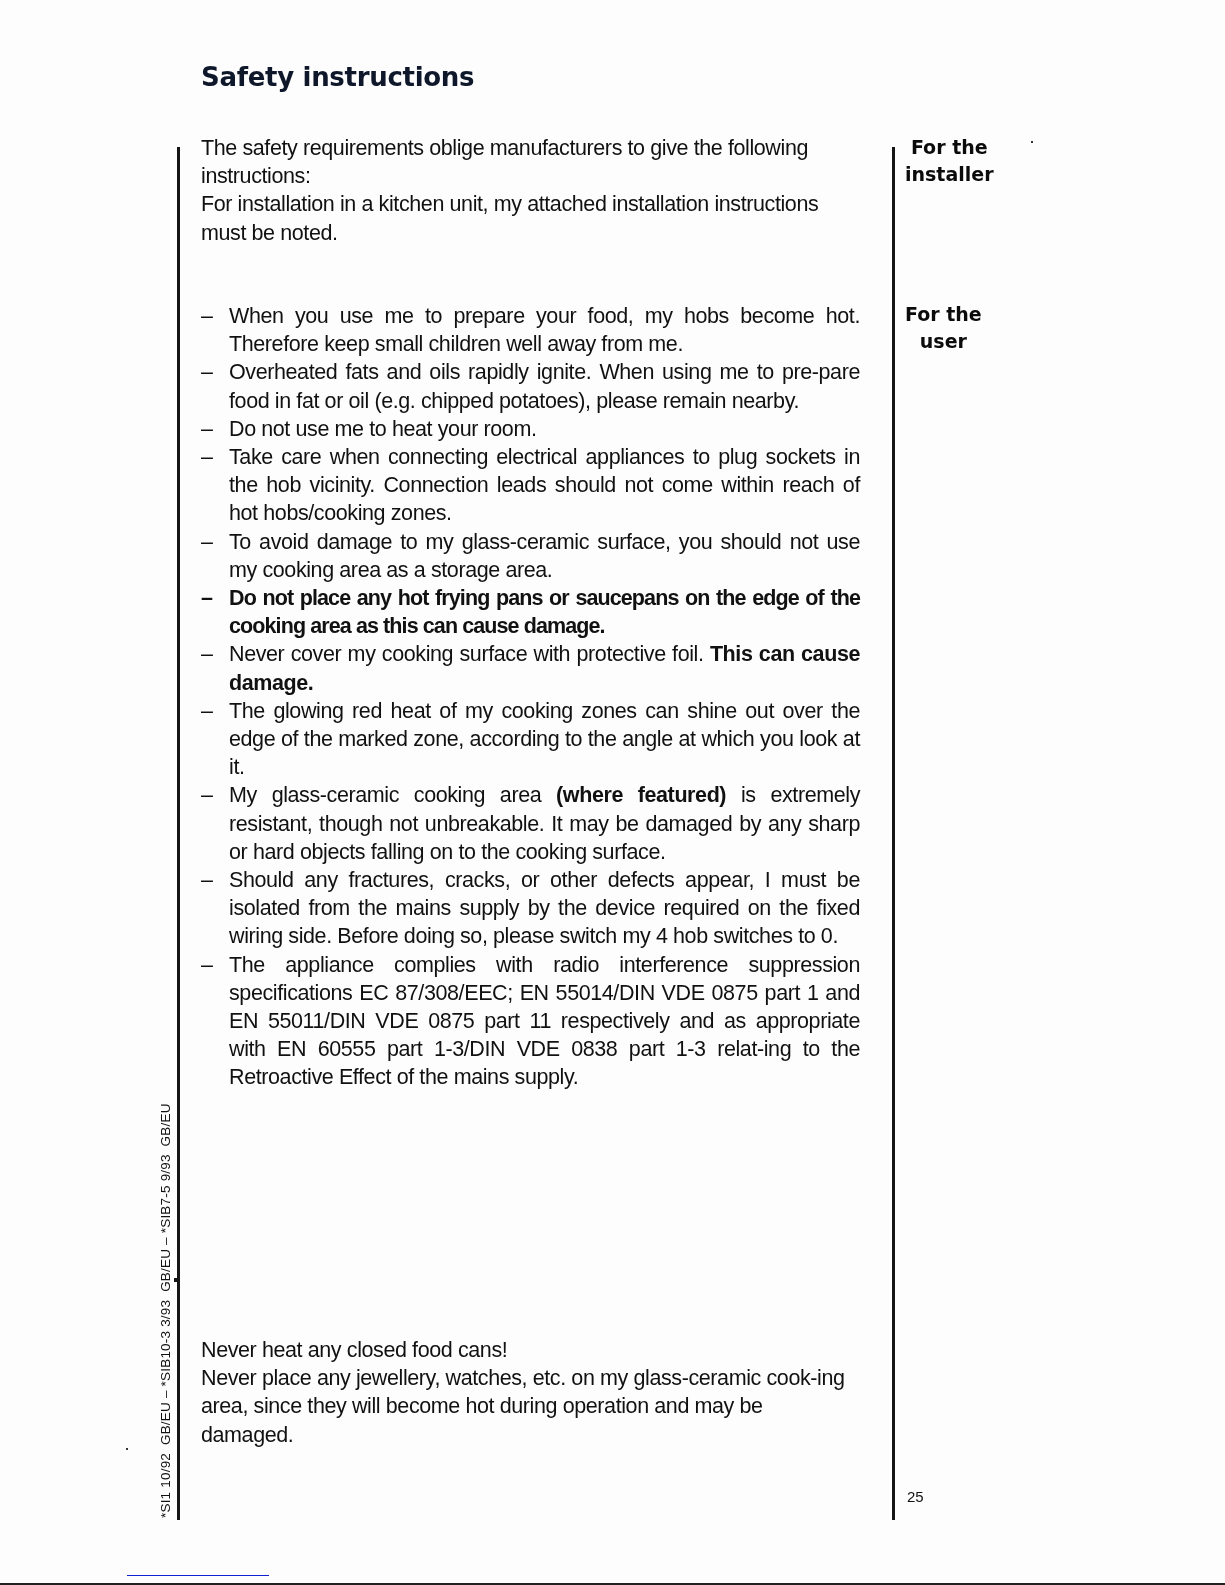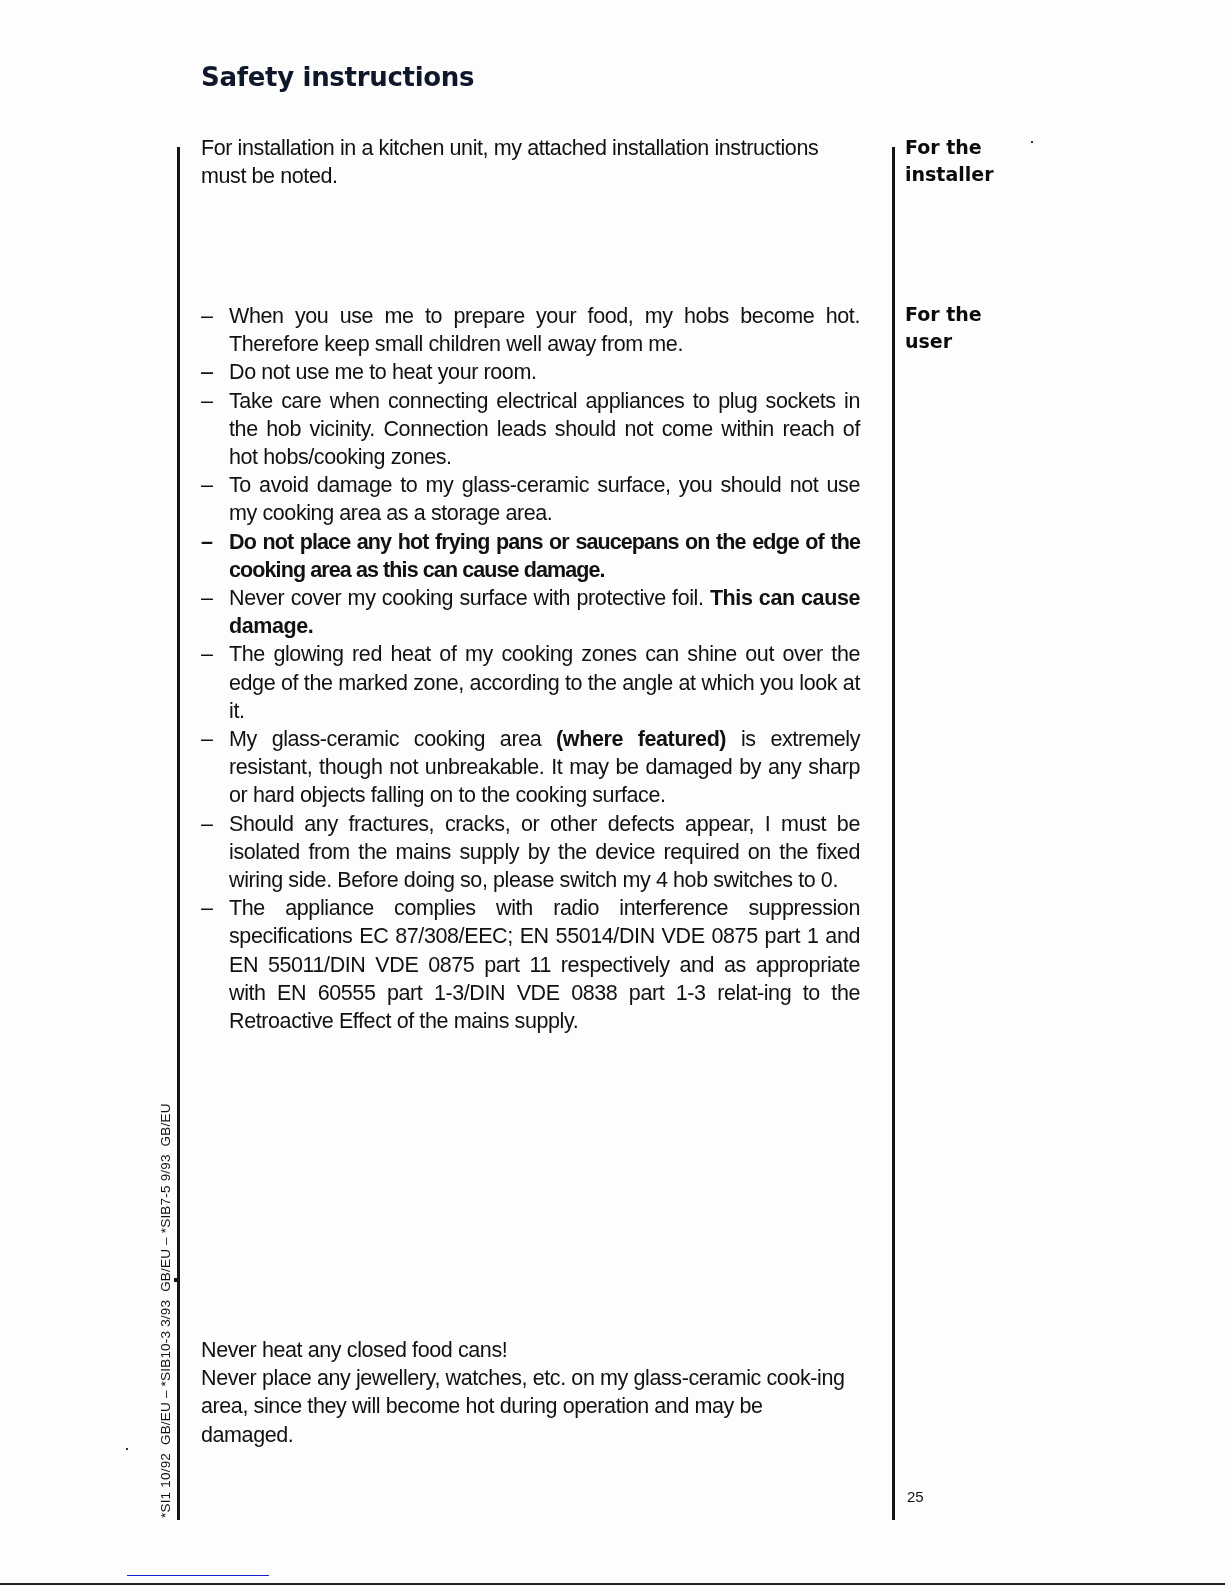--- a/index.html
+++ b/index.html
@@ -34,21 +34,21 @@
     .b { font-weight: bold; }
     .li-bold { font-weight: bold; letter-spacing: -0.9px; }
     .important {
       position: absolute; top: 1034px; left: 0; width: 659px;
       font-weight: bold; text-align: justify; letter-spacing: -0.7px;
     }
     .closing { position: absolute; top: 1202px; left: 0; width: 659px; }
     .side {
       position: absolute; left: 905px;
       font-family: "DejaVu Sans", sans-serif; font-weight: bold;
-      font-size: 19px; line-height: 27px; color: #0b0b0b;
+      font-size: 19px; line-height: 27px; color: #0b0b0b; text-align: center;
     }
     .side-installer { top: 134px; }
     .side-user { top: 301px; }
     .page-number {
       position: absolute; left: 907px; top: 1488px; font-size: 15px; color: #111;
     }
     .vert-footer {
       position: absolute; left: 158px; top: 1518px;
       transform-origin: left top; transform: rotate(-90deg);
       white-space: pre; font-size: 13.5px; letter-spacing: 0.2px; color: #111;
@@ -62,26 +62,27 @@
 <body>
 
 <div class="title">Safety instructions</div>
 
 <div class="rule-left"></div>
 <div class="rule-left-tick"></div>
 <div class="rule-right"></div>
 
 <div class="main">
   <div class="intro">
+    <p>The safety requirements oblige manufacturers to give the following instructions:</p>
     <p>For installation in a kitchen unit, my attached installation instructions must be noted.</p>
   </div>
 
   <ul class="list">
     <li><span class="dash">–</span><span>When you use me to prepare your food, my hobs become hot. Therefore keep small children well away from me.</span></li>
-    <li><span class="dash">–</span></li>
+    <li><span class="dash">–</span><span>Overheated fats and oils rapidly ignite. When using me to pre-pare food in fat or oil (e.g. chipped potatoes), please remain nearby.</span></li>
     <li><span class="dash">–</span><span>Do not use me to heat your room.</span></li>
     <li><span class="dash">–</span><span>Take care when connecting electrical appliances to plug sockets in the hob vicinity. Connection leads should not come within reach of hot hobs/cooking zones.</span></li>
     <li><span class="dash">–</span><span>To avoid damage to my glass-ceramic surface, you should not use my cooking area as a storage area.</span></li>
     <li class="li-bold"><span class="dash">–</span><span>Do not place any hot frying pans or saucepans on the edge of the cooking area as this can cause damage.</span></li>
     <li><span class="dash">–</span><span>Never cover my cooking surface with protective foil.</span> <span class="b">This can cause damage.</span></li>
     <li><span class="dash">–</span><span>The glowing red heat of my cooking zones can shine out over the edge of the marked zone, according to the angle at which you look at it.</span></li>
     <li><span class="dash">–</span><span>My glass-ceramic cooking area</span> <span class="b">(where featured)</span> <span>is extremely resistant, though not unbreakable. It may be damaged by any sharp or hard objects falling on to the cooking surface.</span></li>
     <li><span class="dash">–</span><span>Should any fractures, cracks, or other defects appear, I must be isolated from the mains supply by the device required on the fixed wiring side. Before doing so, please switch my 4 hob switches to 0.</span></li>
     <li><span class="dash">–</span><span>The appliance complies with radio interference suppression specifications EC 87/308/EEC; EN 55014/DIN VDE 0875 part 1 and EN 55011/DIN VDE 0875 part 11 respectively and as appropriate with EN 60555 part 1-3/DIN VDE 0838 part 1-3 relat-ing to the Retroactive Effect of the mains supply.</span></li>
   </ul>

